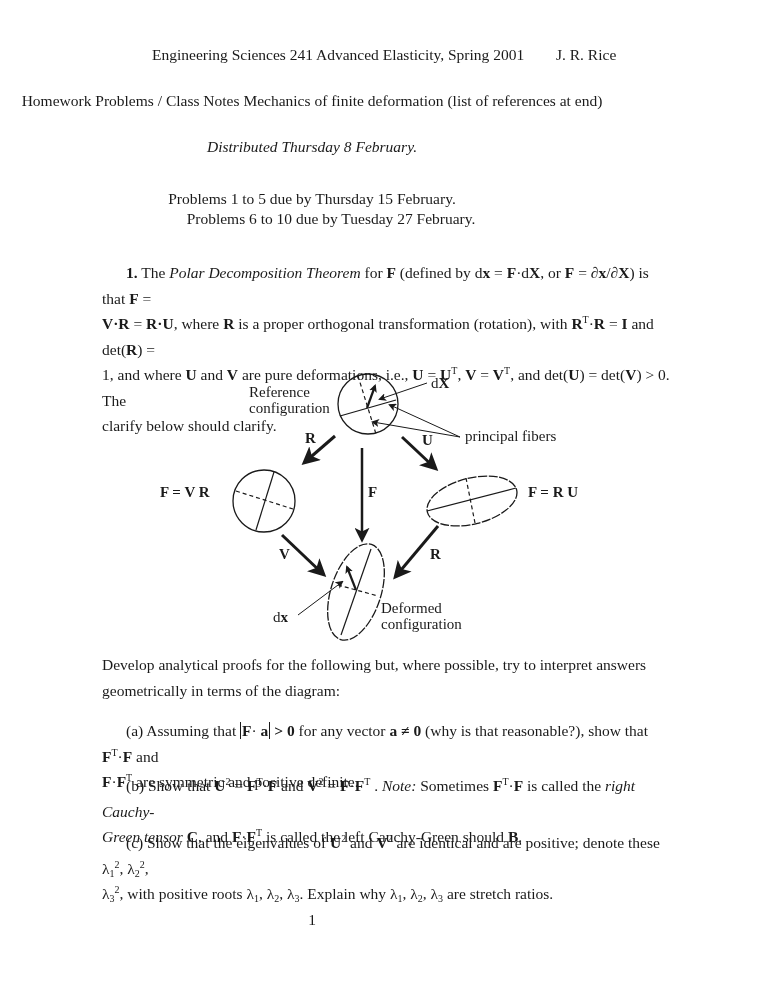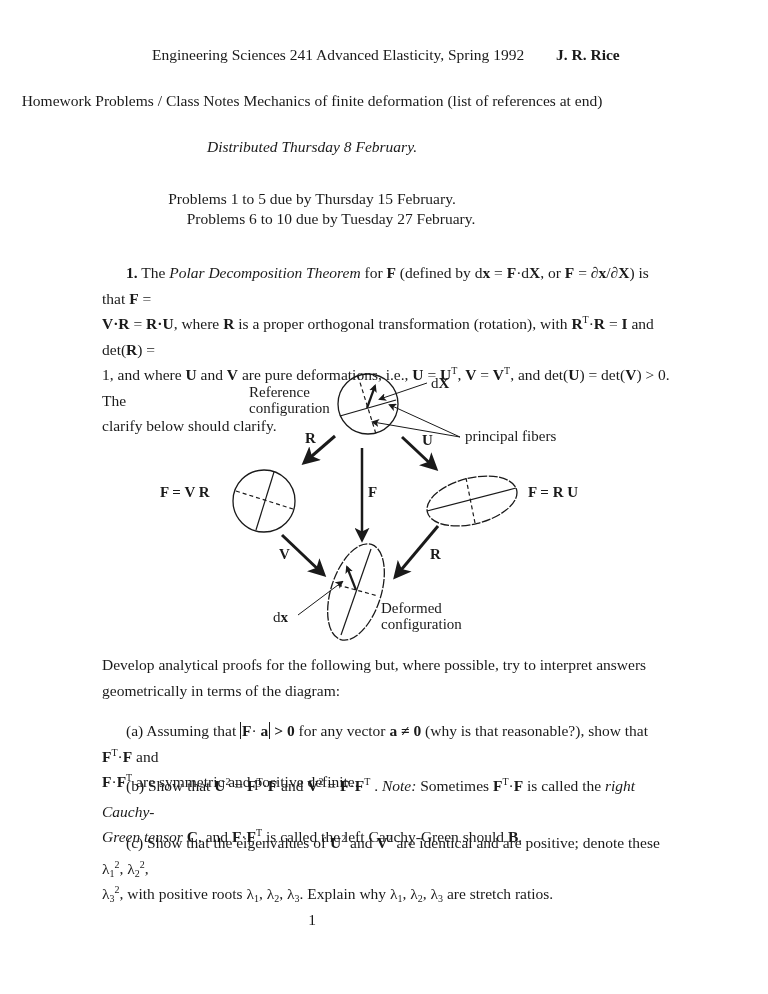--- a/index.html
+++ b/index.html
@@ -13,22 +13,22 @@
   .sub { font-size: 10px; vertical-align: -3px; line-height: 0; }
   .indent { display: inline-block; width: 24px; }
   svg text { font-family: "Liberation Serif", serif; fill: #1a1a1a; }
   .lbl { font-size: 15px; }
   .blbl { font-size: 15px; font-weight: bold; }
   .bar { border-left: 1.5px solid #1a1a1a; border-right: 1.5px solid #1a1a1a; padding: 0 1px; }
 </style>
 </head>
 <body>
 
-<div class="abs" style="left:152px; top:46px;">Engineering Sciences 241   Advanced Elasticity, Spring 1992</div>
-<div class="abs" style="left:556px; top:46px;font-weight:bold;">J. R. Rice</div>
+<div class="abs" style="left:152px; top:46px;">Engineering Sciences 241   Advanced Elasticity, Spring 2001</div>
+<div class="abs" style="left:556px; top:46px;">J. R. Rice</div>
 
 <div class="center" style="top:92px;">Homework Problems / Class Notes   Mechanics of finite deformation (list of references at end)</div>
 <div class="center" style="top:138px;font-style:italic;">Distributed Thursday 8 February.</div>
 <div class="center" style="top:190px;">Problems 1 to 5 due by Thursday 15 February.</div>
 <div class="center" style="top:210px;padding-left:19px;">Problems 6 to 10 due by Tuesday 27 February.</div>
 
 <div class="para" style="top:260px;">
   <div><span class="indent"></span><b>1.</b><span> The </span><i>Polar Decomposition Theorem</i><span> for </span><b>F</b><span> (defined by d</span><b>x</b><span> = </span><b>F</b><span>·d</span><b>X</b><span>, or </span><b>F</b><span> = ∂</span><b>x</b><span>/∂</span><b>X</b><span>) is  that  </span><b>F</b><span> =</span></div>
   <div><b>V·R</b><span> = </span><b>R·U</b><span>,  where </span><b>R</b><span> is a proper orthogonal transformation (rotation), with </span><b>R</b><sup>T</sup><span>·</span><b>R</b><span> = </span><b>I</b><span> and det(</span><b>R</b><span>) =</span></div>
   <div><span>1, and where </span><b>U</b><span> and </span><b>V</b><span> are pure deformations, i.e.,  </span><b>U</b><span> = </span><b>U</b><sup>T</sup><span>, </span><b>V</b><span> = </span><b>V</b><sup>T</sup><span>, and det(</span><b>U</b><span>) = det(</span><b>V</b><span>) &gt; 0.  The</span></div>

